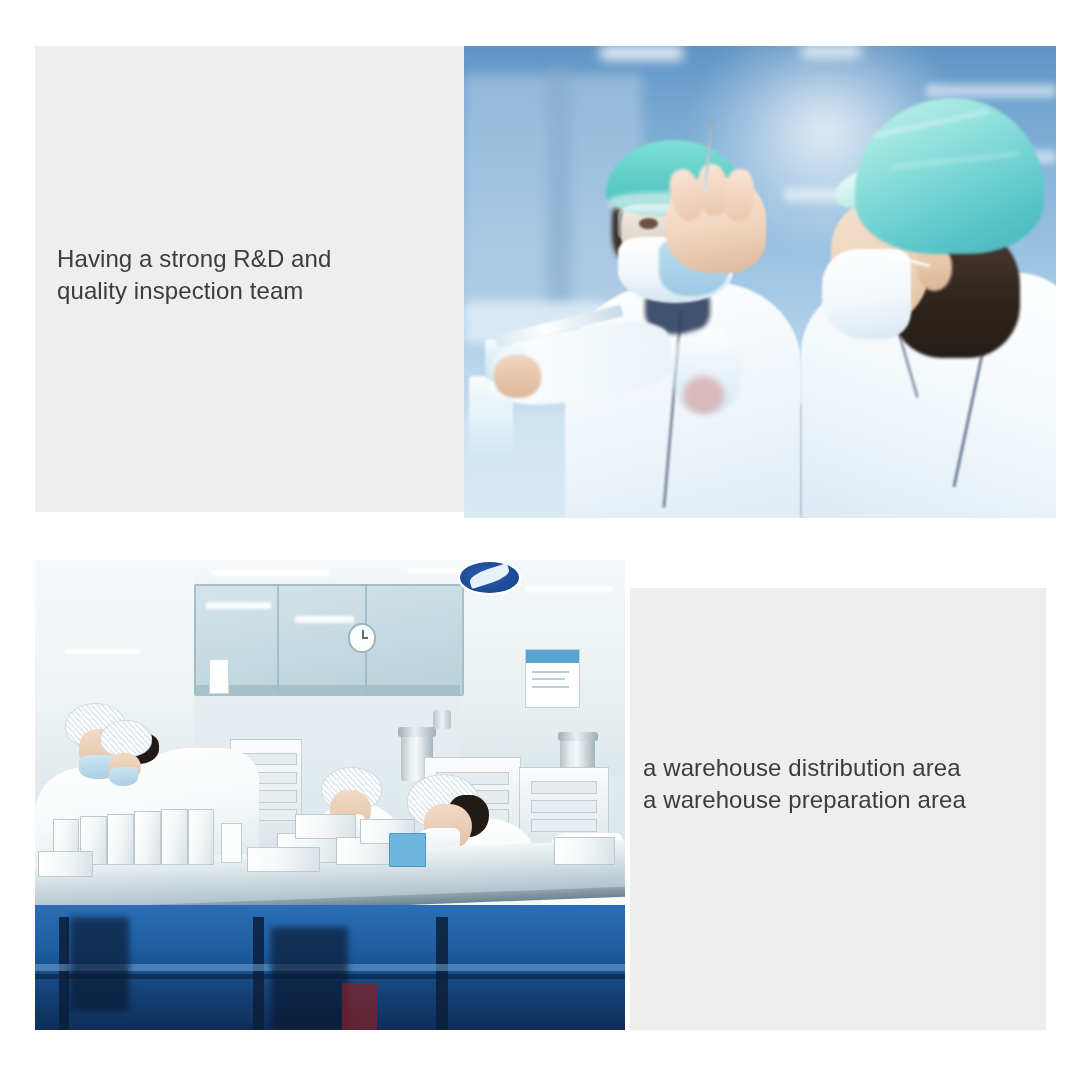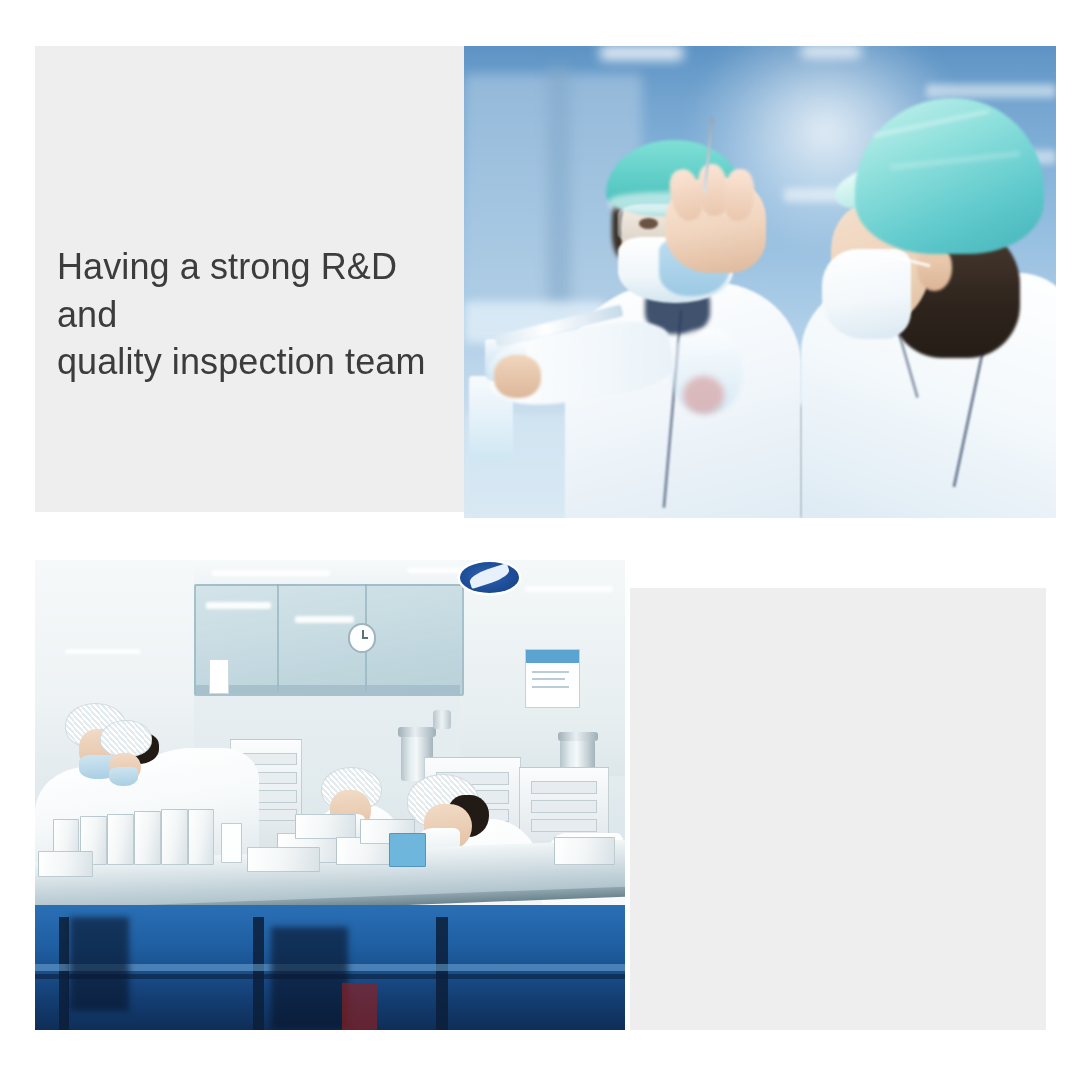--- a/index.html
+++ b/index.html
@@ -30,21 +30,21 @@
   }
   .photo {
     position: absolute;
     overflow: hidden;
     background: #b9cfe2;
   }
 
   .caption {
     position: absolute;
     color: #3c3c3c;
-    font-size: 36px;
+    font-size: 24px;
     line-height: 1.32;
     font-weight: 400;
     letter-spacing: 0.1px;
     white-space: pre-line;
   }
 
   
   #top-gray   { left: 35px;  top: 46px;  width: 430px; height: 466px; }
   #top-photo  { left: 464px; top: 46px;  width: 592px; height: 472px; }
   #top-caption{ left: 57px;  top: 243px; width: 400px; }
@@ -595,14 +595,16 @@
     <div class="box" style="left:55%;top:55%;width:9%;height:5%;"></div>
     <div class="box" style="left:36%;top:61%;width:12%;height:5%;"></div>
     <div class="box" style="left:0.5%;top:62%;width:9%;height:5%;"></div>
     <div class="box" style="left:88%;top:59%;width:10%;height:5.5%;"></div>
 
     <div class="box" style="left:60%;top:58%;width:6%;height:7%;background:#6fb6dd;border-color:#4f97c0;"></div>
   </div>
 
   <div id="bottom-gray" class="gray-panel"></div>
 
+  <div id="bottom-caption" class="caption">a warehouse distribution area
+a warehouse preparation area</div>
 
 </div>
 
 </body></html>

